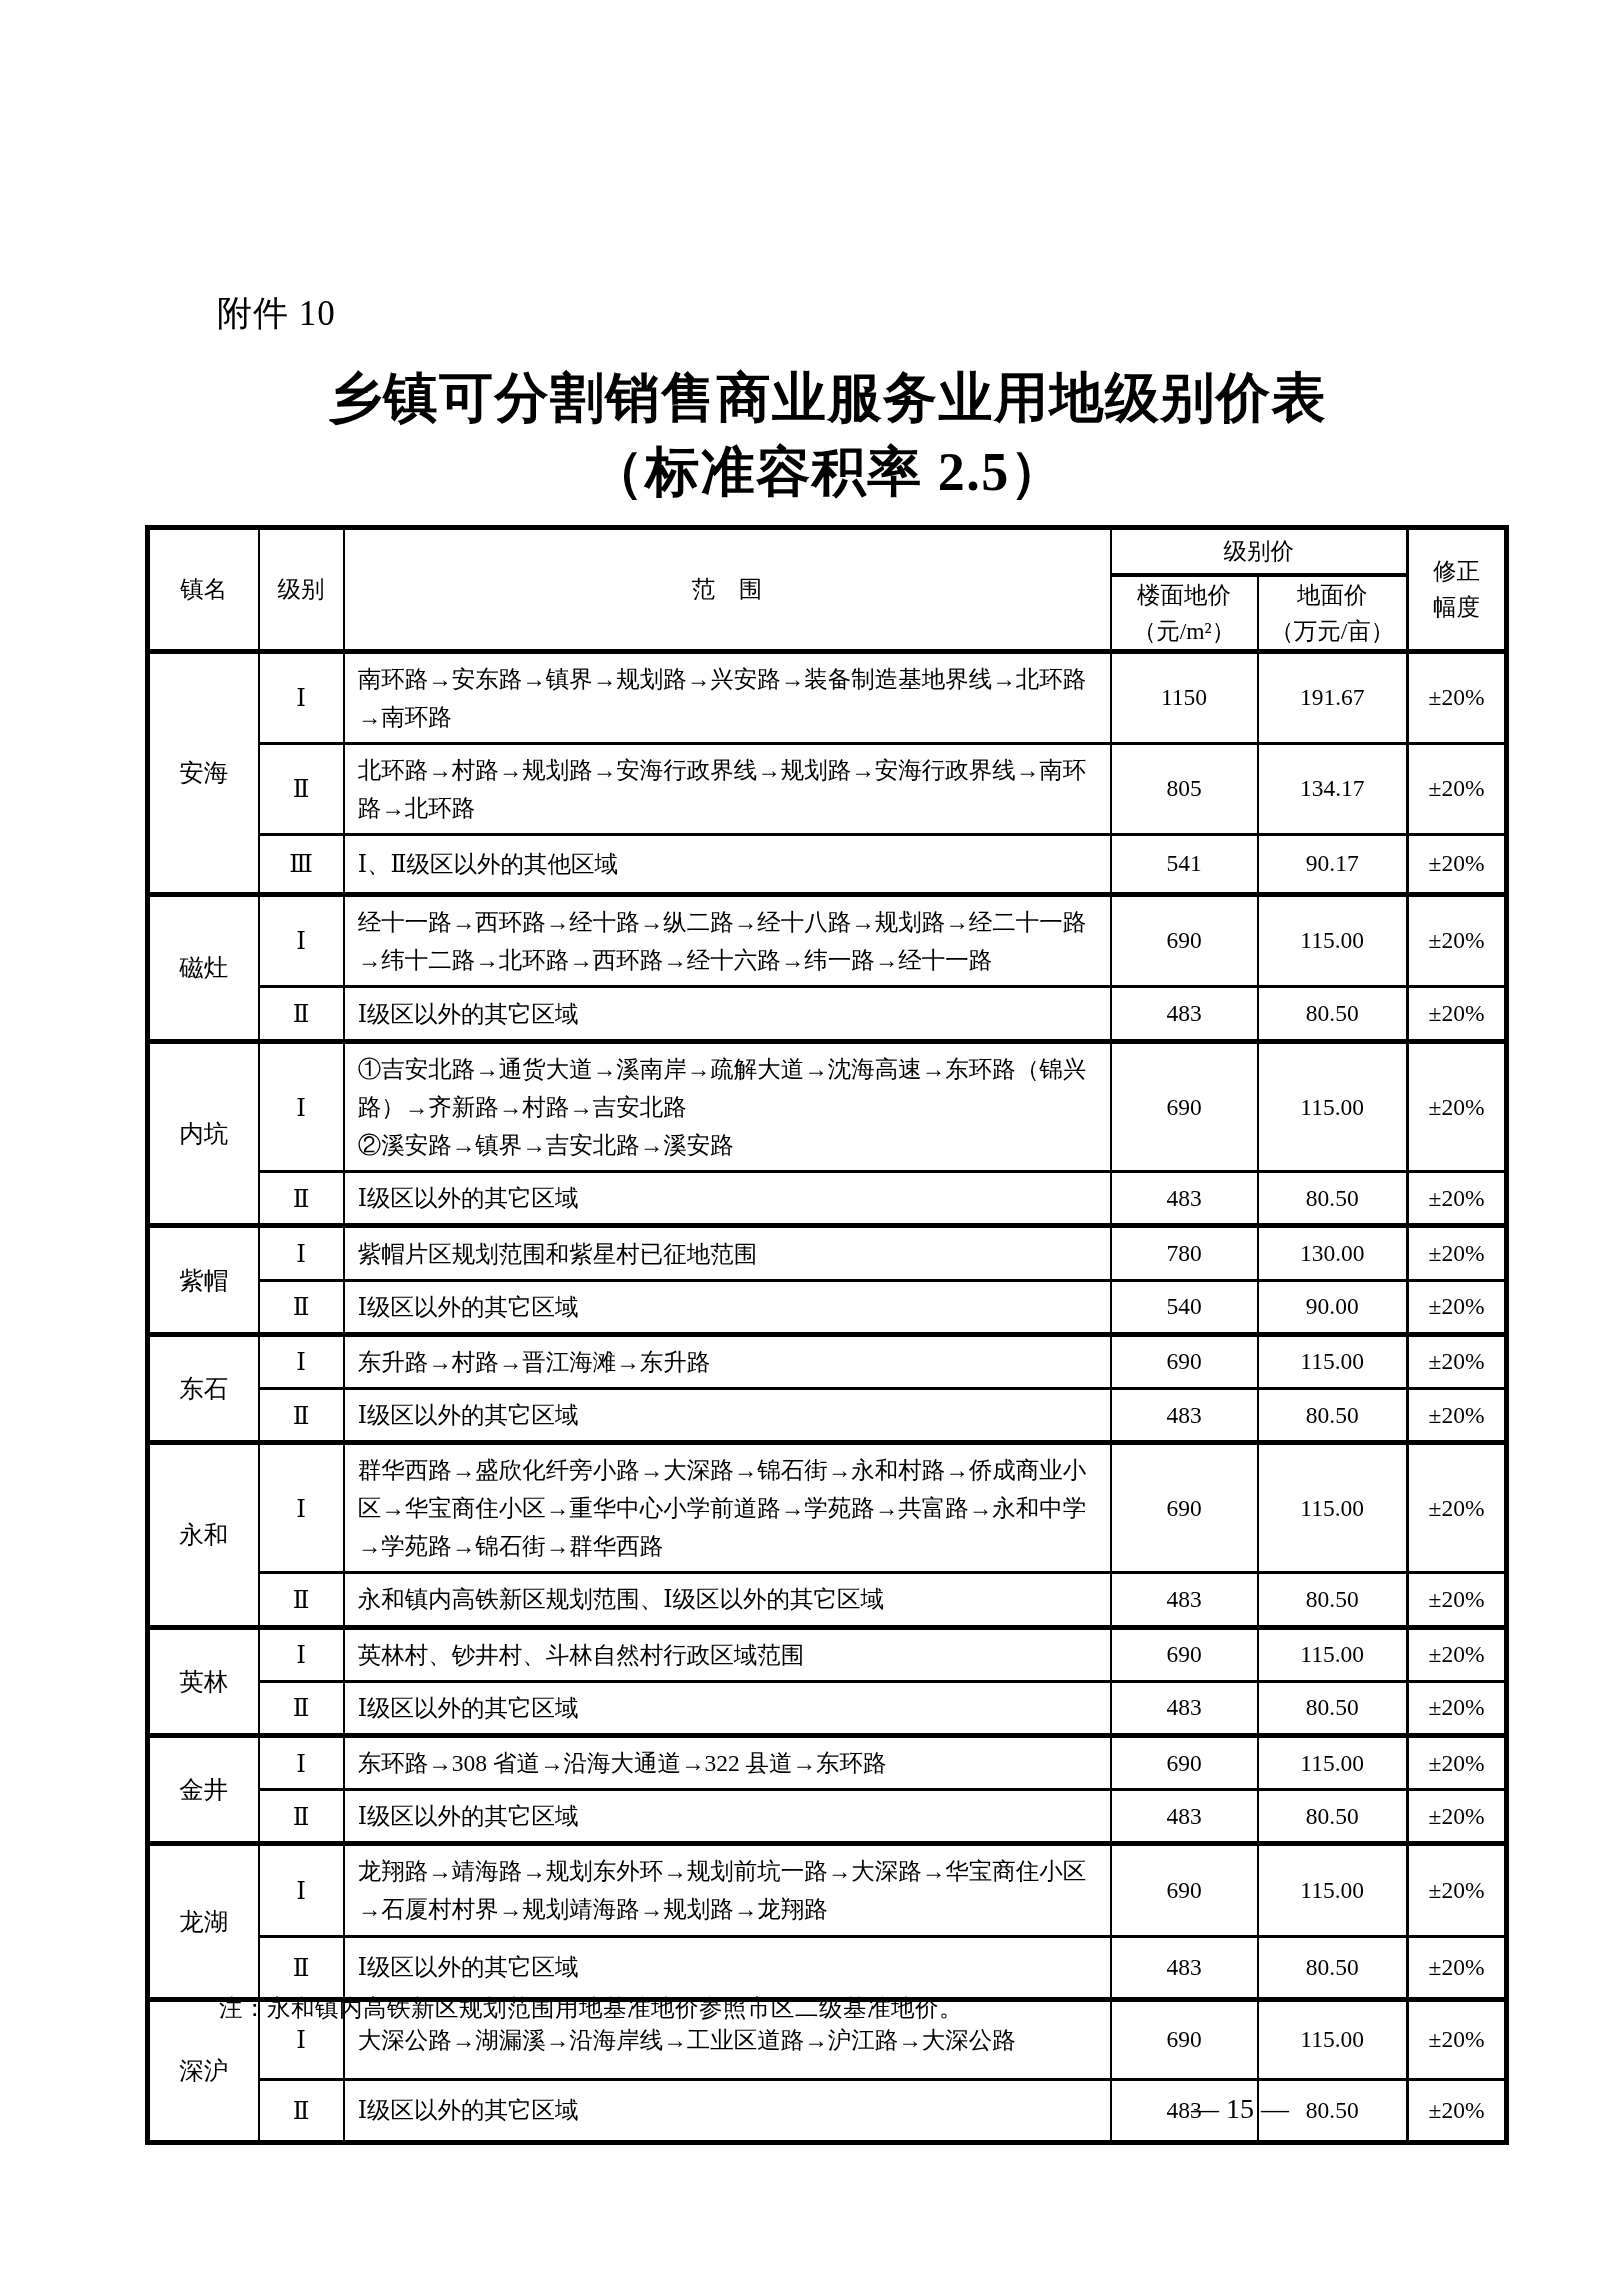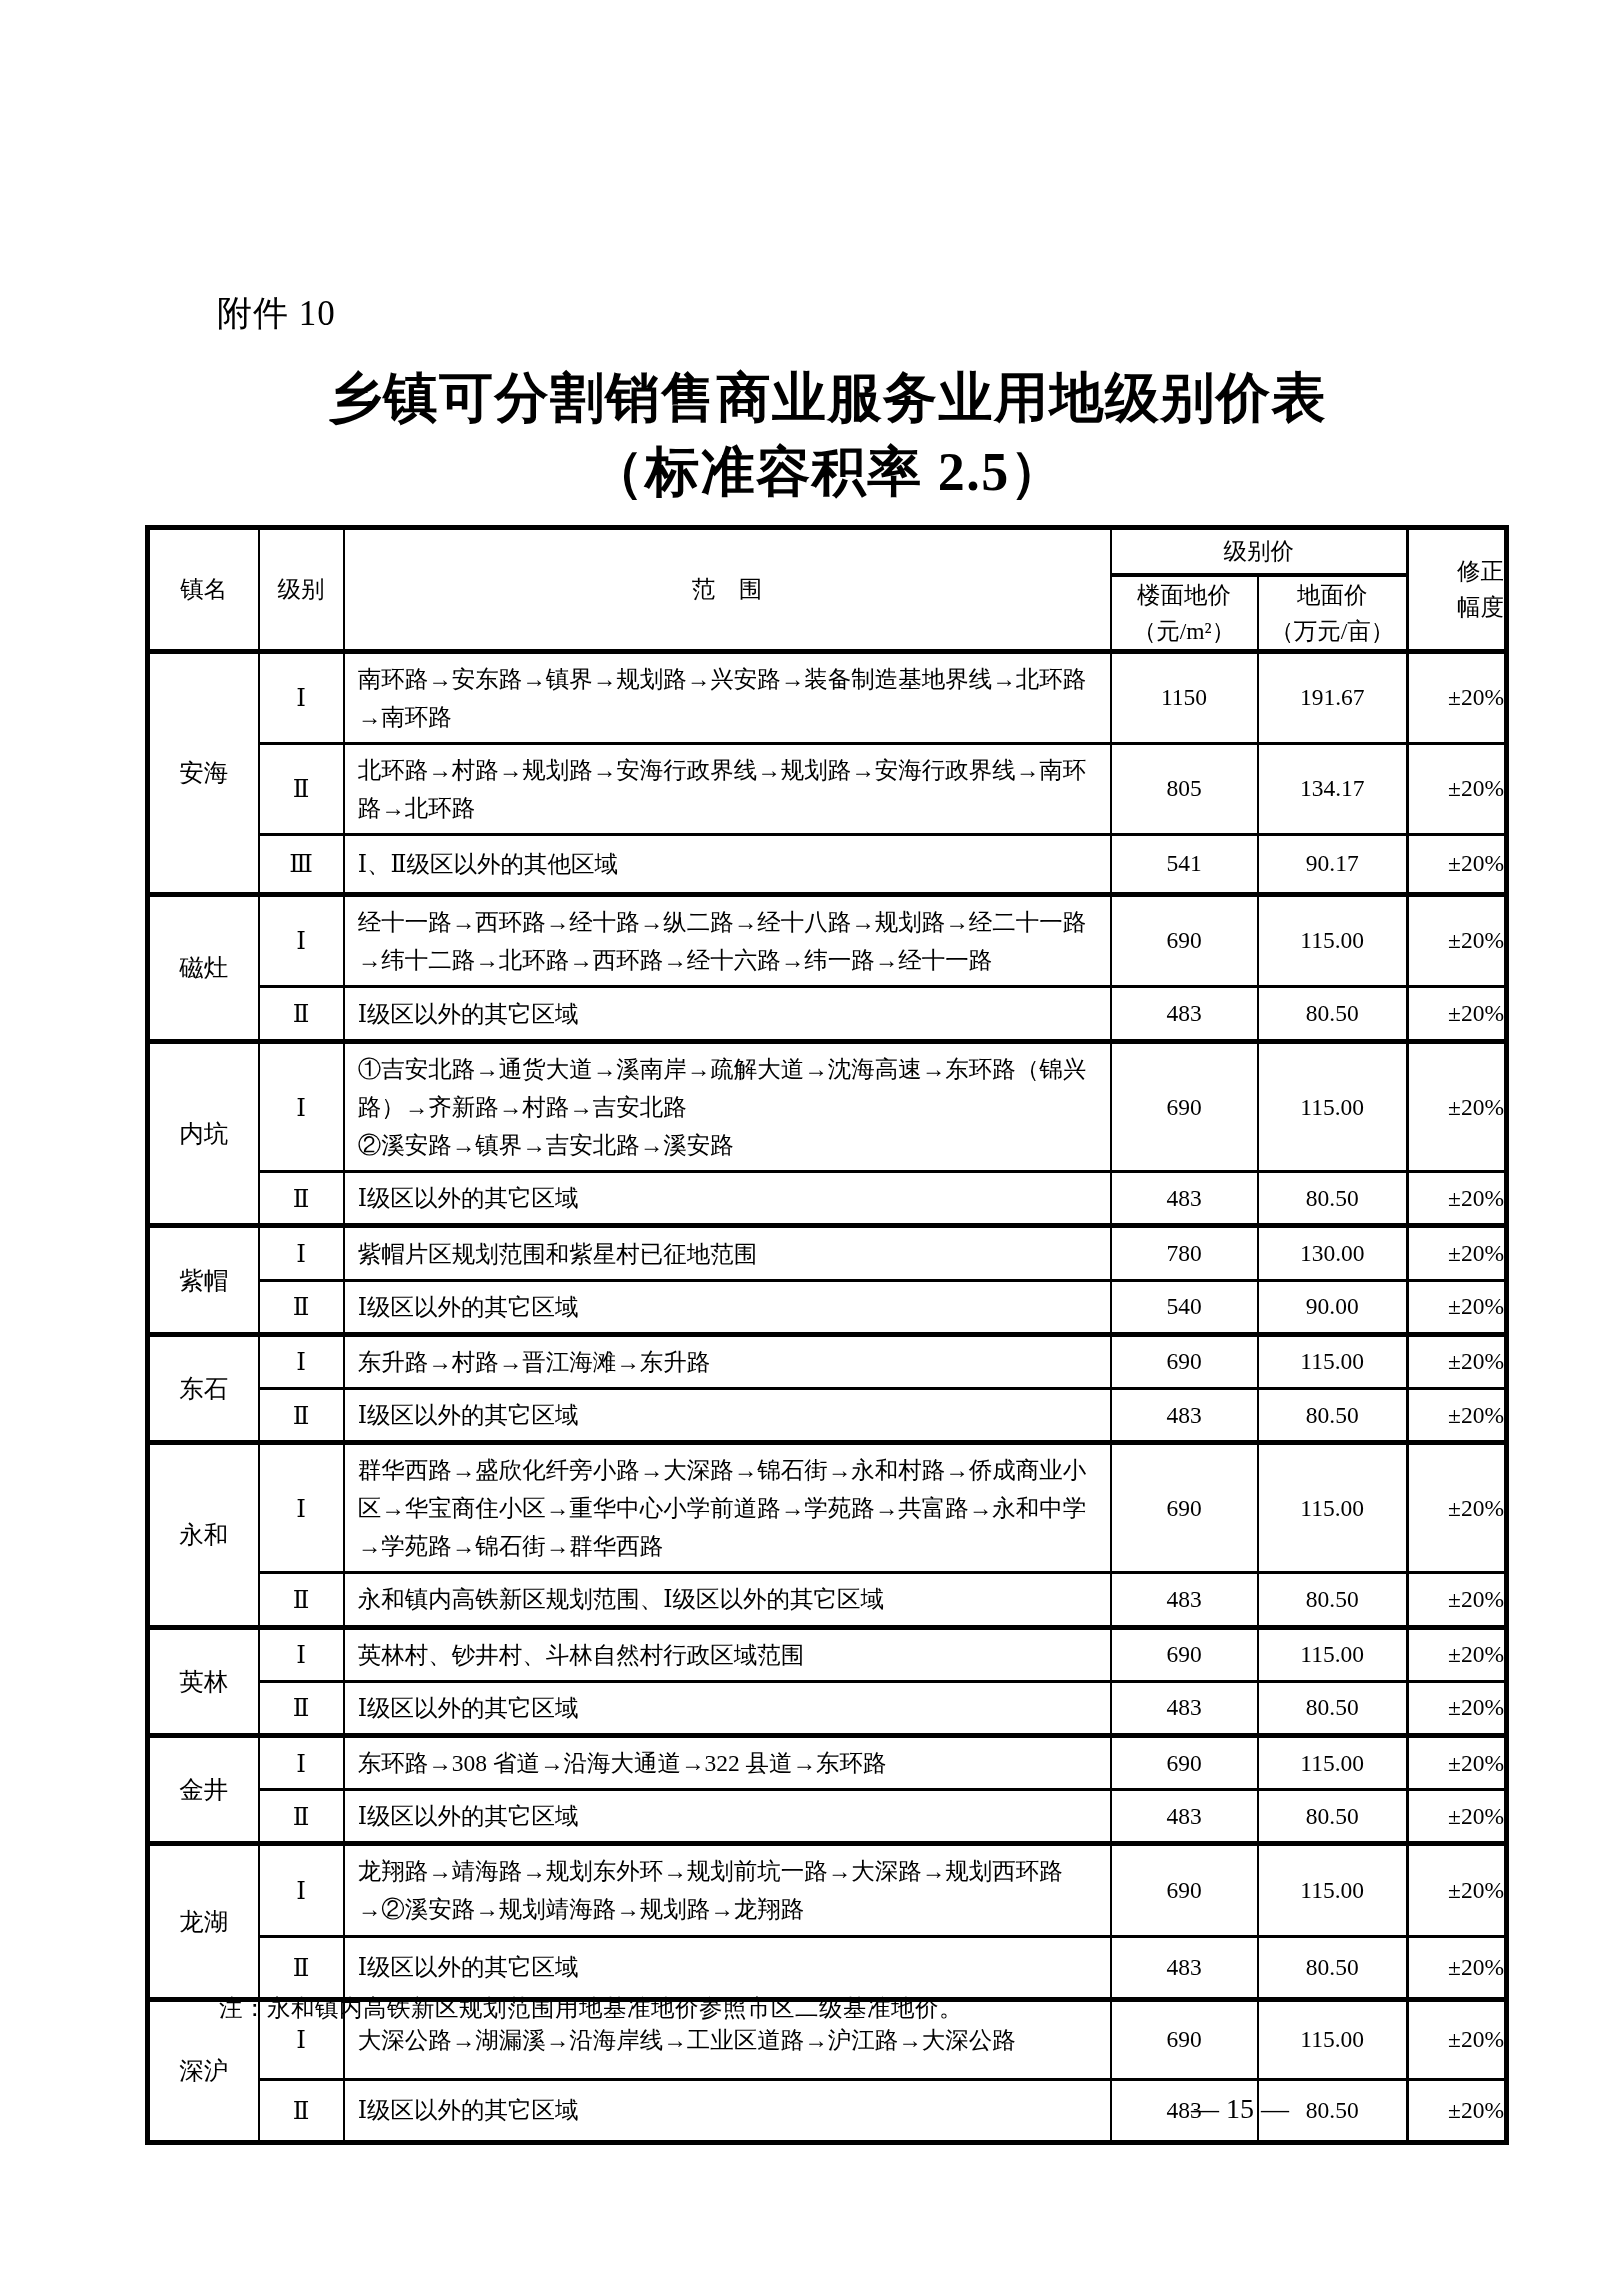--- a/index.html
+++ b/index.html
@@ -44,21 +44,21 @@
     border-top-width: 3.1px;
     border-bottom-width: 3.1px;
     font-weight: normal;
     text-align: center;
     vertical-align: middle;
     font-size: 23.5px;
     padding: 0;
     overflow: hidden;
   }
   .price-table tr.gs td, .price-table tr.gs th { border-top-width: 5.1px; }
-  .price-table th.tl, .price-table td.tl { border-left-width: 3.6px; text-align: right; }
+  .price-table th.tl, .price-table td.tl { border-left-width: 3.6px; }
   .price-table .hdr1 th.pg { border-bottom-width: 4.1px; }
   .price-table .hdr2 th { border-bottom-width: 5.1px; }
   .price-table td.town, .price-table td.level { font-size: 24.5px; }
   .price-table td.range {
     text-align: left;
     padding: 6.1px 13.3px;
     line-height: 38px;
     white-space: pre-line;
   }
   .price-table .hdr2 th span, .price-table th.adj-h span {
@@ -256,21 +256,21 @@
       <td class="level">Ⅱ</td>
       <td class="range">Ⅰ级区以外的其它区域</td>
       <td>483</td>
       <td>80.50</td>
       <td class="tl">±20%</td>
     </tr>
 
     <tr class="gs" style="height:78px">
       <td class="town" rowspan="2">龙湖</td>
       <td class="level">Ⅰ</td>
-      <td class="range">龙翔路→靖海路→规划东外环→规划前坑一路→大深路→规划西环路→②溪安路→规划靖海路→规划路→龙翔路</td>
+      <td class="range">龙翔路→靖海路→规划东外环→规划前坑一路→大深路→华宝商住小区→石厦村村界→规划靖海路→规划路→龙翔路</td>
       <td>690</td>
       <td>115.00</td>
       <td class="tl">±20%</td>
     </tr>
     <tr style="height:63px">
       <td class="level">Ⅱ</td>
       <td class="range">Ⅰ级区以外的其它区域</td>
       <td>483</td>
       <td>80.50</td>
       <td class="tl">±20%</td>

